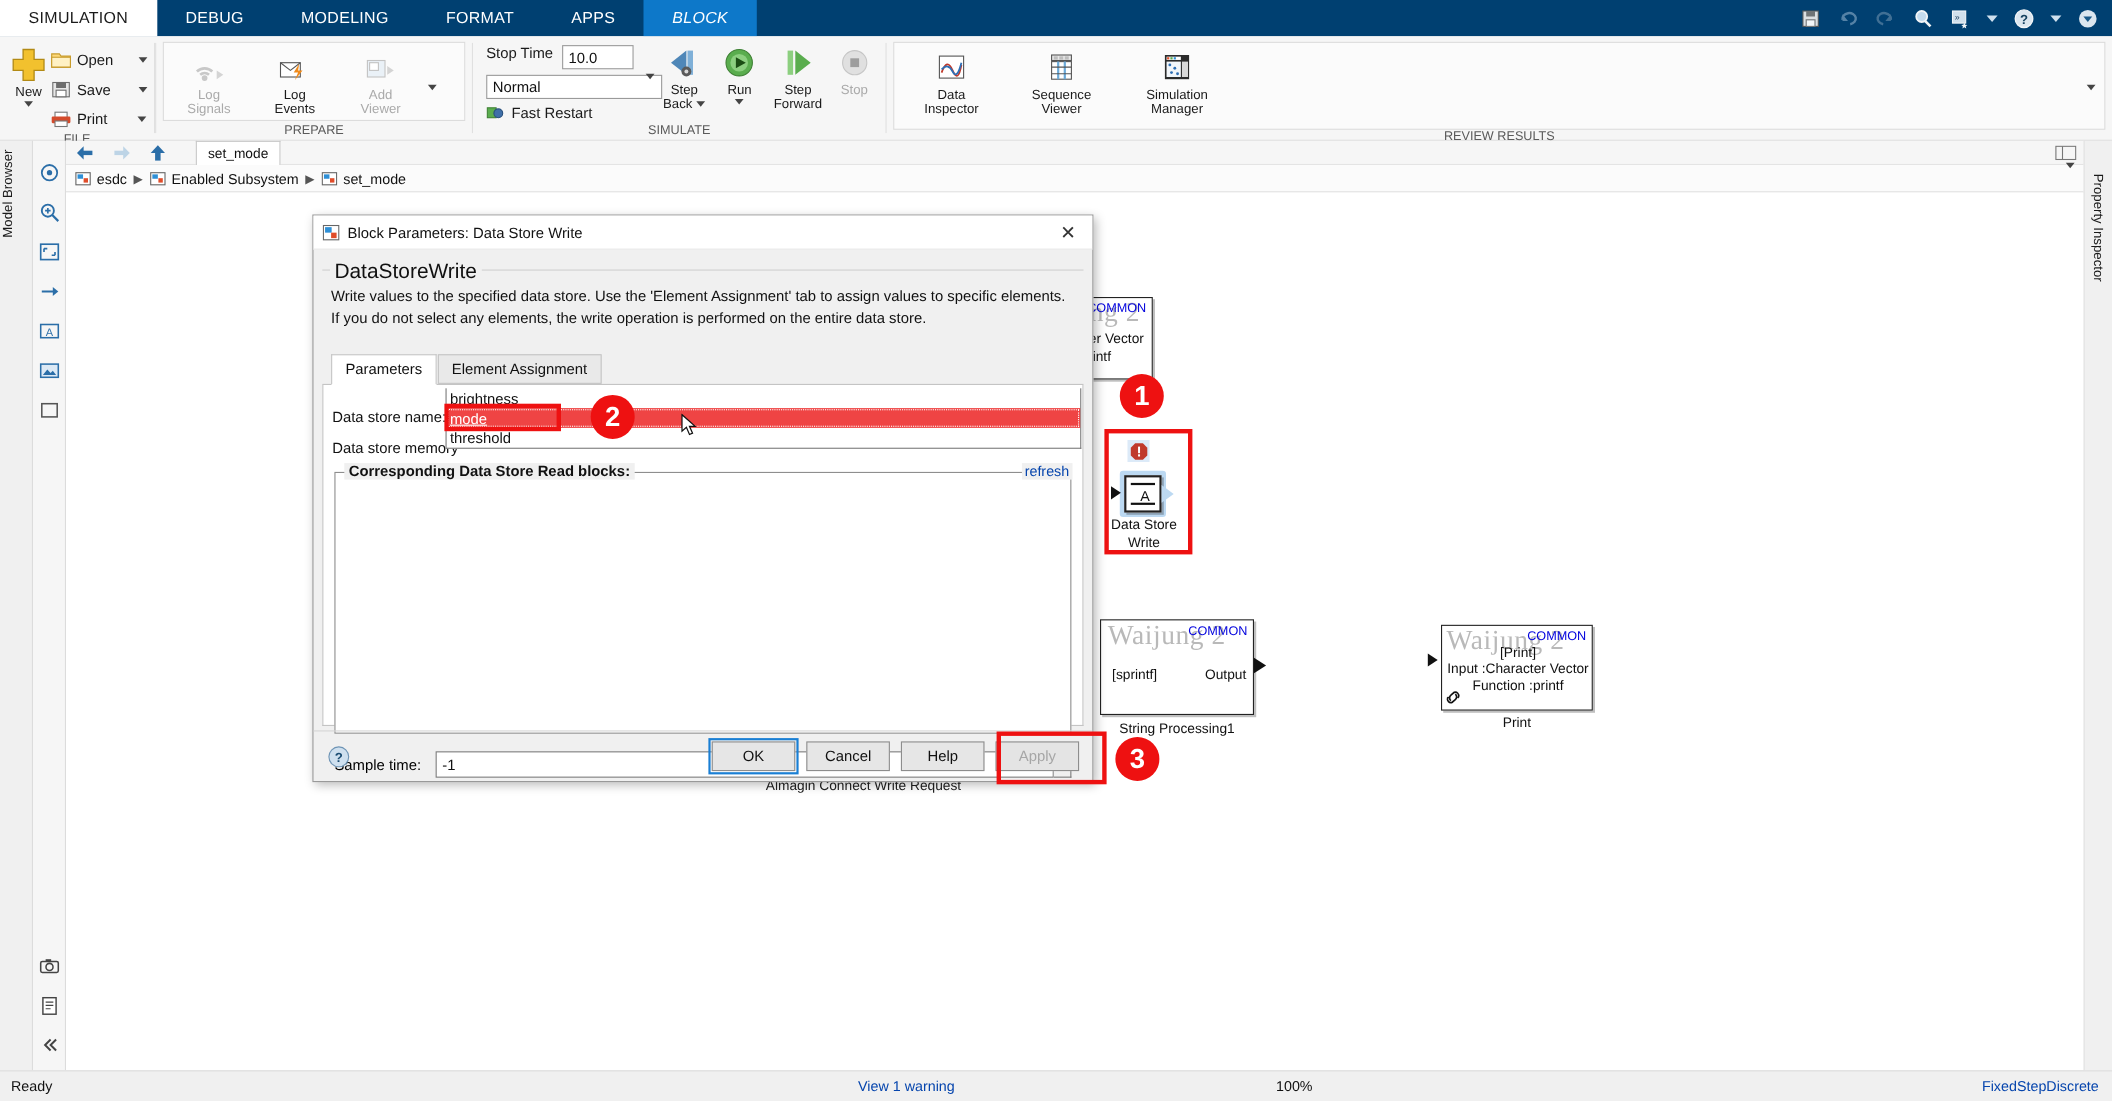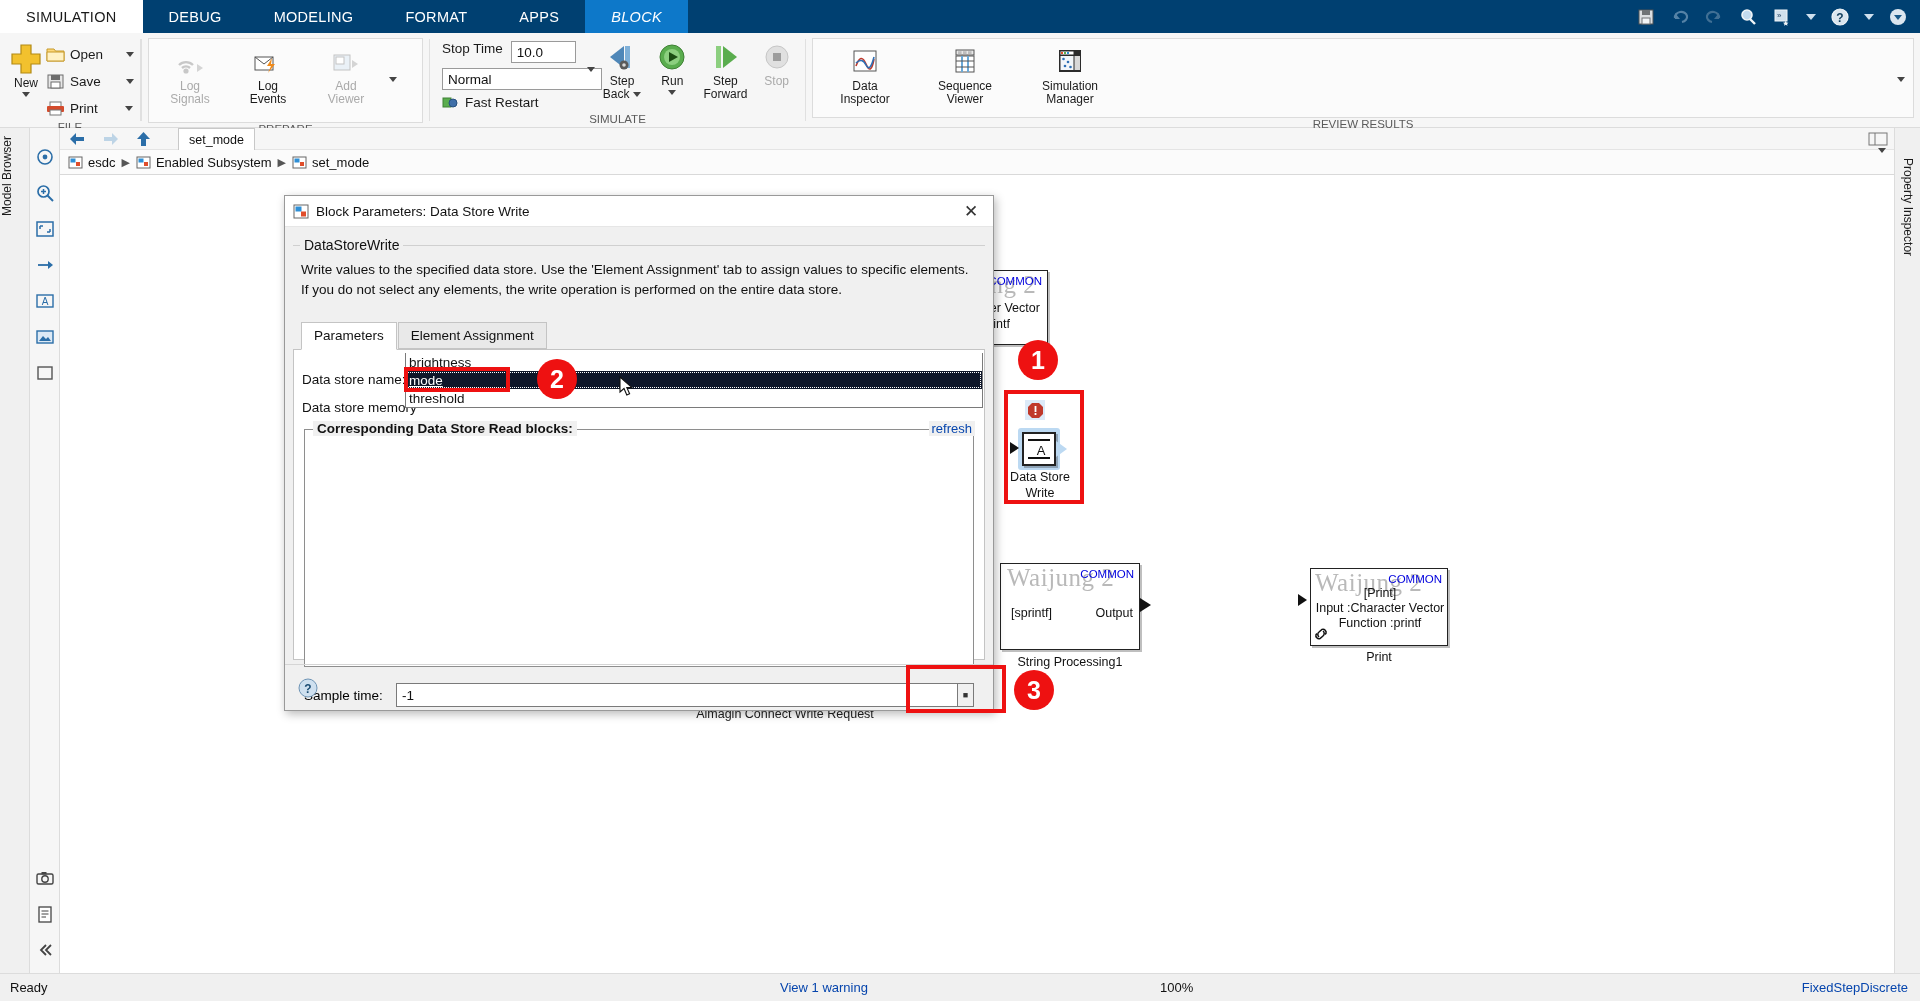--- a/index.html
+++ b/index.html
@@ -159,21 +159,21 @@
     z-index: 40;
   }
   .dlg-title {
     height: 31px; background: #ffffff; display: flex; align-items: center;
     padding: 0 8px; border-bottom: 1px solid #e6e6e6;
   }
   .dlg-title .t { font-size: 13.5px; color: #111; margin-left: 7px; }
   .dlg-close { margin-left: auto; width: 28px; height: 24px; display:flex; align-items:center; justify-content:center; font-size:17px; color:#333; cursor:default;}
   .dlg-body { padding: 8px 8px 0 8px; }
   .groupbox { border-top: 1px solid #d0d0d0; position: relative; padding: 14px 8px 10px 8px; margin-top: 10px; }
-  .groupbox > .gtitle { position: absolute; top: -9px; left: 7px; background: #f0f0f0; padding: 0 4px; font-size: 14px; color: #111; }
+  .groupbox > .gtitle { position: absolute; top: -9px; left: 7px; background: #f0f0f0; padding: 0 4px; font-size: 19px; color: #111; }
   .desc { font-size: 13.5px; color: #111; line-height: 20px; }
 
   .tabs-row { display: flex; margin-top: 12px; padding-left: 8px; border-bottom: 1px solid #c4c4c4; }
   .dtab {
     font-size: 13.5px; padding: 5px 12px 5px 12px; border: 1px solid #c4c4c4;
     background: #e9e9e9; color: #111; margin-right: 1px; cursor: default;
   }
   .dtab.active { background: #ffffff; border-bottom: 1px solid #ffffff; margin-bottom: -1px; }
 
   .formrow { display: flex; align-items: center; padding: 0 8px; margin-top: 9px; }
@@ -189,21 +189,21 @@
     background: #f0f7fd; border-left: 1px solid #3a8ed0; border: 1px solid #3a8ed0;
     display: flex; align-items: center; justify-content: center;
   }
   .chev { width:0;height:0;border-left:4px solid transparent;border-right:4px solid transparent;border-top:5px solid #2b6ea8;}
 
   .droplist {
     position: absolute; left: 405px; top: 353px; width: 578px;
     background: #ffffff; border: 1px solid #7a7a7a; z-index: 60; border-top: none;
   }
   .dropitem { height: 18px; font-size: 13.5px; color: #111; padding-left: 3px; display:flex; align-items:center; cursor: default;}
-  .dropitem.sel { background: #0f172a; color: #ffffff; outline: 1px dotted #ffffff; outline-offset: -2px; text-decoration: underline; }
+  .dropitem.sel { background: #ef4444; color: #ffffff; outline: 1px dotted #ffffff; outline-offset: -2px; text-decoration: underline; }
 
   .subpanel {
     margin: 14px 10px 0 10px; border: 1px solid #8e8e8e; background: #ffffff;
     height: 238px; position: relative;
   }
   .subpanel-hdr {
     position: absolute; top: -9px; left: 8px; display:flex; align-items:center; gap:6px;justify-content:flex-end;
   }
   .sub-title { font-size: 13.5px; font-weight: bold; color: #111; background: #f0f0f0; padding: 0 4px; }
   .refresh-link { position: absolute; right: -2px; top: -9px; font-size: 13px; color: #0645ad; background: #f0f0f0; padding: 0 3px; cursor: default; }
@@ -337,21 +337,21 @@
         </div>
       </div>
       <div class="rgroup-label">FILE</div>
     </div>
     <div class="rsep"></div>
 
     <div class="rsep"></div>
 
     <div class="rgroup" style="width:287px">
       <div class="rgroup-items">
-        <div class="panelbox" style="display:flex;align-items:flex-start;height:85px;padding:4px 2px 0 2px;width:275px">
+        <div class="panelbox" style="display:flex;align-items:flex-start;height:72px;padding:4px 2px 0 2px;width:275px">
           <div class="bigbtn disabled" style="width:78px">
             <svg width="34" height="30" viewBox="0 0 34 30">
               <path d="M6 18 a10 10 0 0 1 14 0" stroke="#c8c8c8" fill="none" stroke-width="2.4"></path>
               <path d="M9 21 a6 6 0 0 1 8 0" stroke="#c8c8c8" fill="none" stroke-width="2.4"></path>
               <circle cx="13" cy="24" r="2.6" fill="#c8c8c8"></circle>
               <path d="M24 17 l6 4 -6 4 z" fill="#d4d4d4"></path>
             </svg>
             <div class="lbl">Log</div>
             <div class="lbl2">Signals</div>
           </div>
@@ -741,20 +741,34 @@
             </div>
         </div>
       </div>
     </div>
 
     <div class="dlg-footer">
       <svg width="22" height="22" viewBox="0 0 22 22">
         <circle cx="11" cy="11" r="9" fill="#cfe0ef" stroke="#6e94b5"></circle>
         <text x="11" y="15.5" font-size="12" text-anchor="middle" fill="#1b4c72" font-family="Liberation Sans" font-weight="bold">?</text>
       </svg>
+      <div style="margin-left:auto;display:flex;align-items:center">
+        <div class="btn focus">
+            <span>OK</span>
+          </div>
+        <div class="btn">
+            <span>Cancel</span>
+          </div>
+        <div class="btn">
+            <span>Help</span>
+          </div>
+        <div class="btn disabled" style="margin-left:10px">
+            <span>Apply</span>
+          </div>
+      </div>
     </div>
   </div>
 
   <div class="redbox" style="left:906px;top:665px;width:100px;height:48px;z-index:50"></div>
   <div class="badge" style="left:1014px;top:670px;width:40px;height:40px;z-index:50">
     <span>3</span>
   </div>
 
   <div class="droplist">
     <div class="dropitem">

